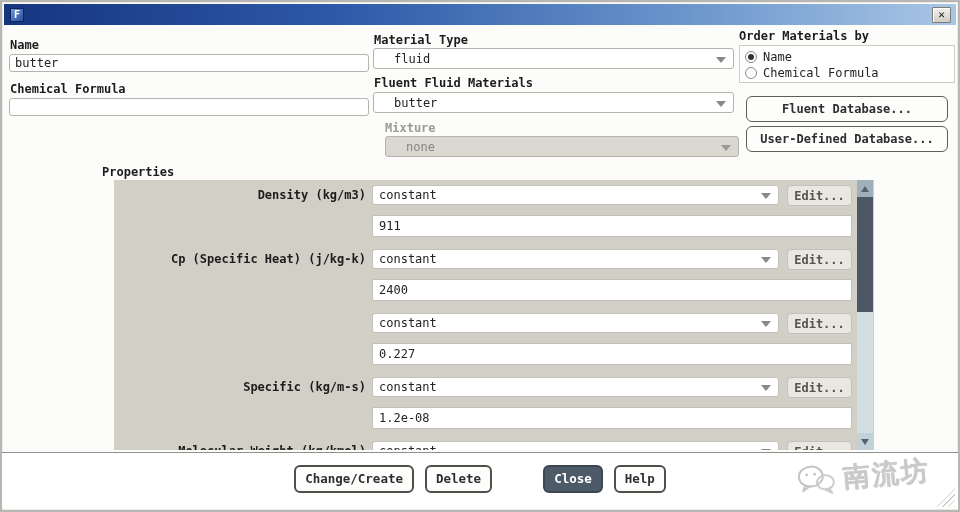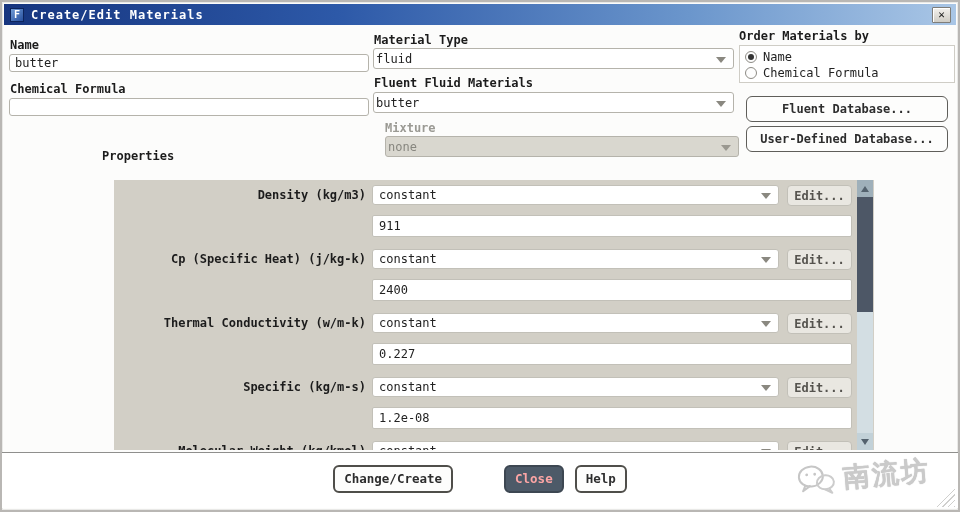--- a/index.html
+++ b/index.html
@@ -39,21 +39,21 @@
   .lbl { position:absolute; font-weight:bold; color:#1c1c1c; white-space:nowrap; }
   .lbl.dim { color:#9b9a94; }
   .tbox {
     position:absolute; height:18px; background:#fff;
     border:1px solid #b5b3ab; border-radius:3px;
     font-family:inherit; font-size:12px; padding:0 5px; color:#222;
   }
   .combo {
     position:absolute; height:21px; background:#fff;
     border:1px solid #b5b3ab; border-radius:3px;
-    display:flex; align-items:center; padding:0 2px; cursor:default;
+    display:flex; align-items:center; padding:0 20px; cursor:default;
   }
   .combo.disabled { background:#d9d7cf; color:#87867f; }
   .dd-arrow {
     position:absolute; right:7px; top:50%; margin-top:-2px;
     width:0; height:0; border-left:5px solid transparent; border-right:5px solid transparent;
     border-top:6px solid #8a8880;
   }
   .combo.disabled .dd-arrow { border-top-color:#9a9890; }
 
   
@@ -115,21 +115,21 @@
   .separator { position:absolute; left:0; right:0; top:450px; border-top:1px solid #8f8f8d; }
   .footer {
     position:absolute; left:0; right:0; top:451px; bottom:2px; background:#ffffff;
     display:flex; align-items:center; justify-content:center; gap:11px; padding-bottom:4px;
   }
   .f-btn {
     height:28px; padding:0 9px;
     background:#fdfdfc; border:2px solid #4f4e4a; border-radius:6px;
     font-family:inherit; font-weight:bold; font-size:12.5px; color:#2e2e2e; cursor:default;
   }
-  .f-btn.primary { background:#4d5a68; border-color:#3d4752; color:#fca5a5;margin-left:40px; }
+  .f-btn.primary { background:#4d5a68; border-color:#3d4752; color:#ffffff;margin-left:40px; }
 
   
   .watermark {
     position:absolute; right:28px; bottom:16px; display:flex; align-items:center; gap:8px;
     transform:rotate(-5deg); color:#c3c3c3; pointer-events:none;
   }
   .wm-text { font-size:27px; font-weight:bold; letter-spacing:2px;
     color:#cacaca; text-shadow:0 0 1px #b8b8b8; }
   .resize-grip {
     position:absolute; right:3px; bottom:3px; width:20px; height:20px;
@@ -137,21 +137,20 @@
     clip-path:polygon(100% 0, 100% 100%, 0 100%);
   }
 </style>
 </head>
 <body>
 
 <div class="window">
 
   <div class="titlebar">
     <div class="app-icon">F</div>
-    <div class="title-text">Create/Edit Materials</div>
     <div class="close-btn">✕</div>
   </div>
 
   <div class="lbl" style="left:8px;top:36px">Name</div>
   <input class="tbox" style="left: 7px; top: 52px; width: 360px;" value="butter">
 
   <div class="lbl" style="left:8px;top:80px">Chemical Formula</div>
   <input class="tbox" style="left: 7px; top: 96px; width: 360px;" value="">
 
   <div class="lbl" style="left:372px;top:31px">Material Type</div>
@@ -184,21 +183,21 @@
       <span class="radio-circle">
           <span class="radio-dot"></span>
         </span>
       <span>Chemical Formula</span>
     </div>
   </div>
 
   <button class="db-btn" style="top:124px">User-Defined Database...</button>
   <button class="db-btn" style="top:94px">Fluent Database...</button>
 
-  <div class="lbl" style="left:100px;top:147px">Properties</div>
+  <div class="lbl" style="left:100px;top:163px">Properties</div>
   <div class="props-panel">
 
     <div class="prop-row" style="top:5px">
       <div class="prop-label">Density (kg/m3)</div>
       <div class="prop-method">
         <span>constant</span>
         <span class="dd-arrow"></span>
       </div>
       <button class="edit-btn">Edit...</button>
       <input class="prop-value" value="911" style="">
@@ -208,21 +207,20 @@
       <div class="prop-label">Cp (Specific Heat) (j/kg-k)</div>
       <div class="prop-method">
         <span>constant</span>
         <span class="dd-arrow"></span>
       </div>
       <button class="edit-btn">Edit...</button>
       <input class="prop-value" value="2400" style="">
     </div>
 
     <div class="prop-row" style="top:133px">
-      <div class="prop-label">Thermal Conductivity (w/m-k)</div>
       <div class="prop-method">
         <span>constant</span>
         <span class="dd-arrow"></span>
       </div>
       <button class="edit-btn">Edit...</button>
       <input class="prop-value" value="0.227" style="">
     </div>
 
     <div class="prop-row" style="top:197px">
       <div class="prop-label">Specific (kg/m-s)</div>
@@ -251,20 +249,21 @@
       <div class="scroll-thumb"></div>
       <div class="scroll-btn scroll-down">
           <span class="tri-down"></span>
         </div>
     </div>
   </div>
 
   <div class="separator"></div>
   <div class="footer">
     <button class="f-btn">Change/Create</button>
+    <button class="f-btn">Delete</button>
     <button class="f-btn primary">Close</button>
     <button class="f-btn">Help</button>
   </div>
 
   <div class="watermark">
     <svg width="38" height="32" viewBox="0 0 38 32">
       <ellipse cx="14" cy="12" rx="12" ry="10" fill="none" stroke="#c6c6c6" stroke-width="2"></ellipse>
       <path d="M8 20 L5 26 L13 21" fill="none" stroke="#c6c6c6" stroke-width="2" stroke-linejoin="round"></path>
       <circle cx="10" cy="10" r="1.4" fill="#c6c6c6"></circle>
       <circle cx="18" cy="10" r="1.4" fill="#c6c6c6"></circle>

